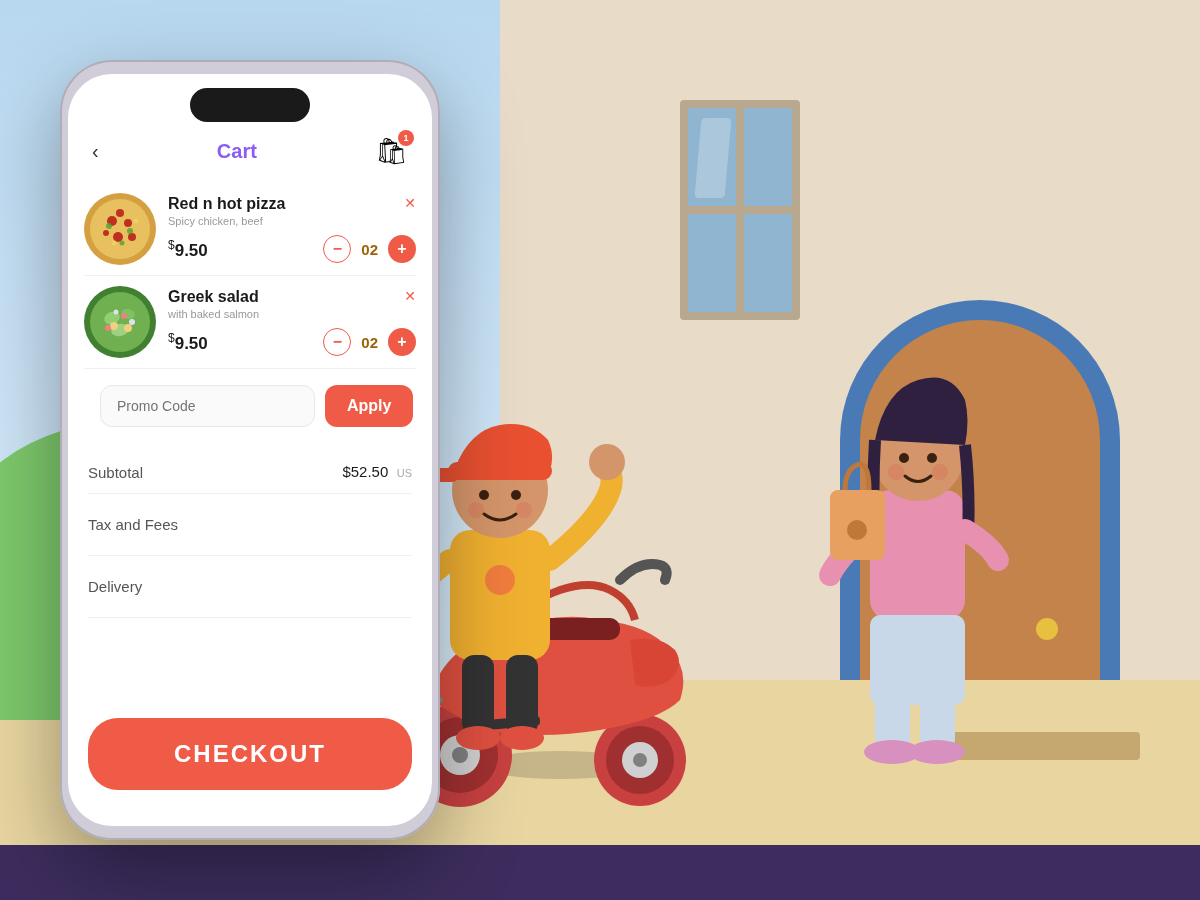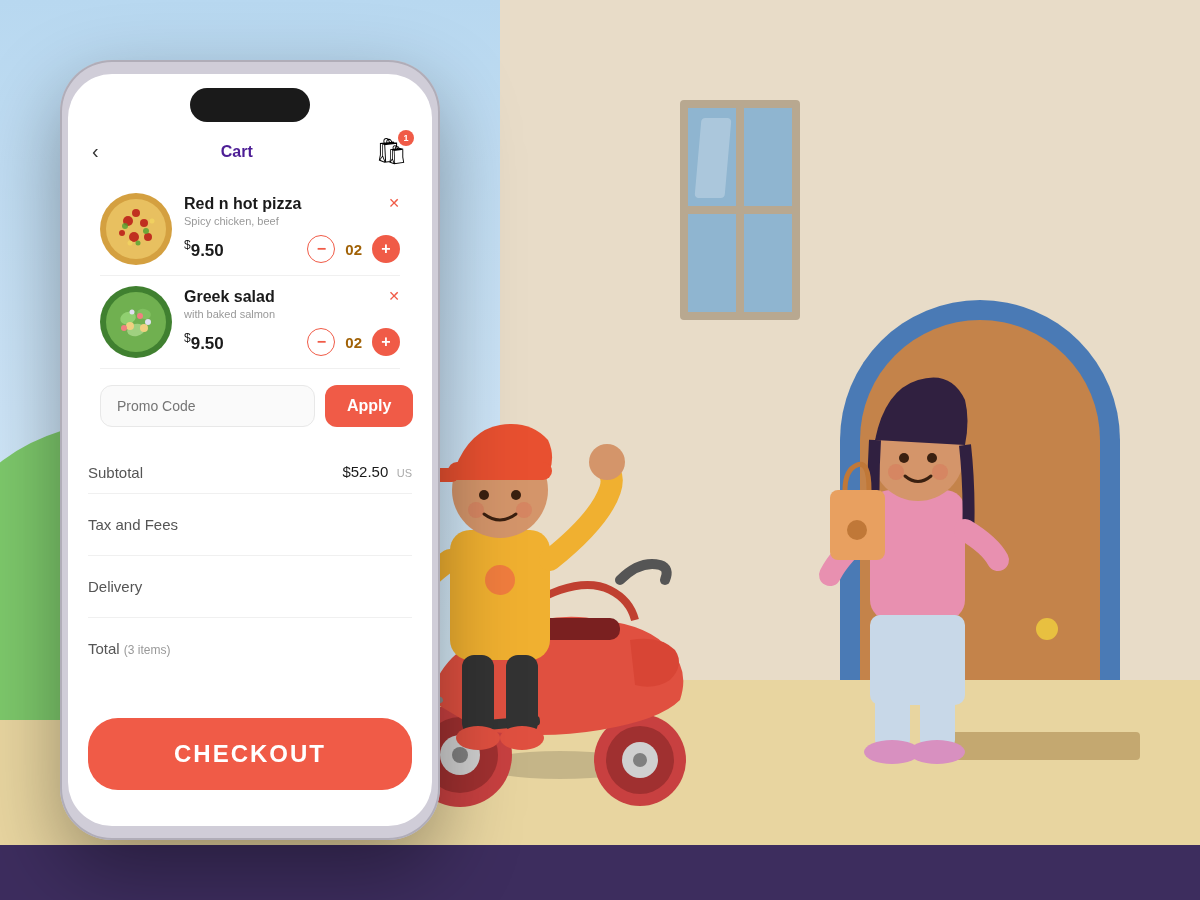--- a/index.html
+++ b/index.html
@@ -238,23 +238,23 @@
       padding: 62px 24px 16px;
     }
 
     .back-btn {
       font-size: 20px;
       color: #333;
       cursor: pointer;
     }
 
     .cart-title {
-      font-size: 16px;
+      font-size: 20px;
       font-weight: 600;
-      color: #4c1d95;
+      color: #8b5cf6;
     }
 
     .cart-icon-wrap {
       position: relative;
     }
 
     .cart-icon {
       font-size: 26px;
     }
 
@@ -269,21 +269,21 @@
       font-size: 9px;
       color: white;
       display: flex;
       align-items: center;
       justify-content: center;
       font-weight: bold;
     }
 
     
     .cart-items {
-      padding: 0 32px;
+      padding: 0 16px;
     }
 
     .cart-item {
       display: flex;
       align-items: center;
       padding: 10px 0;
       border-bottom: 1px solid #f0f0f0;
       gap: 12px;
     }
 
@@ -694,27 +694,20 @@
           </span>
         </div>
         <div class="summary-row">
           <span class="summary-label">Tax and Fees</span>
           <span class="summary-value"></span>
         </div>
         <div class="summary-row">
           <span class="summary-label">Delivery</span>
           <span class="summary-value"></span>
         </div>
-        <div class="summary-row total-row">
-          <span class="summary-label">
-            <span>Total</span>
-            <span class="total-items">(3 items)</span>
-          </span>
-          <span class="summary-value"></span>
-        </div>
       </div>
 
       <div class="checkout-section">
         <button class="checkout-btn">CHECKOUT</button>
       </div>
     </div>
   </div>
 </div>
 
 </body></html>

